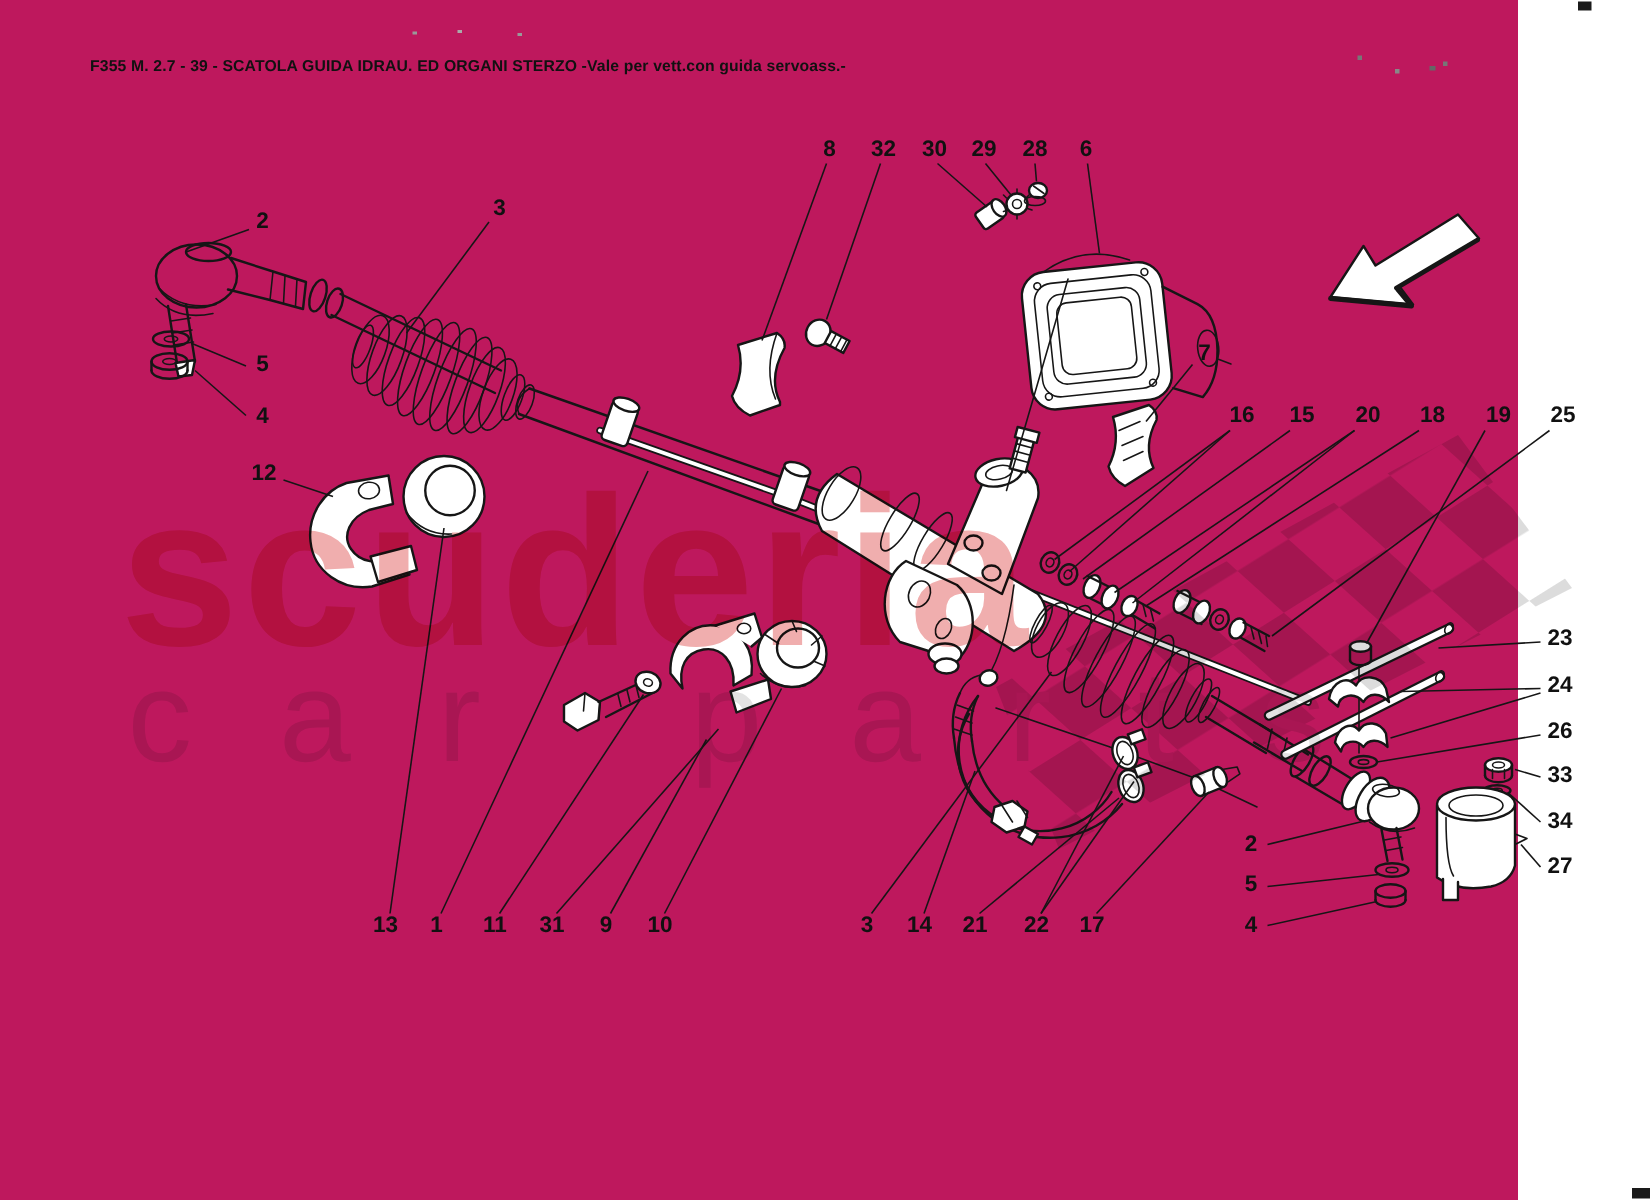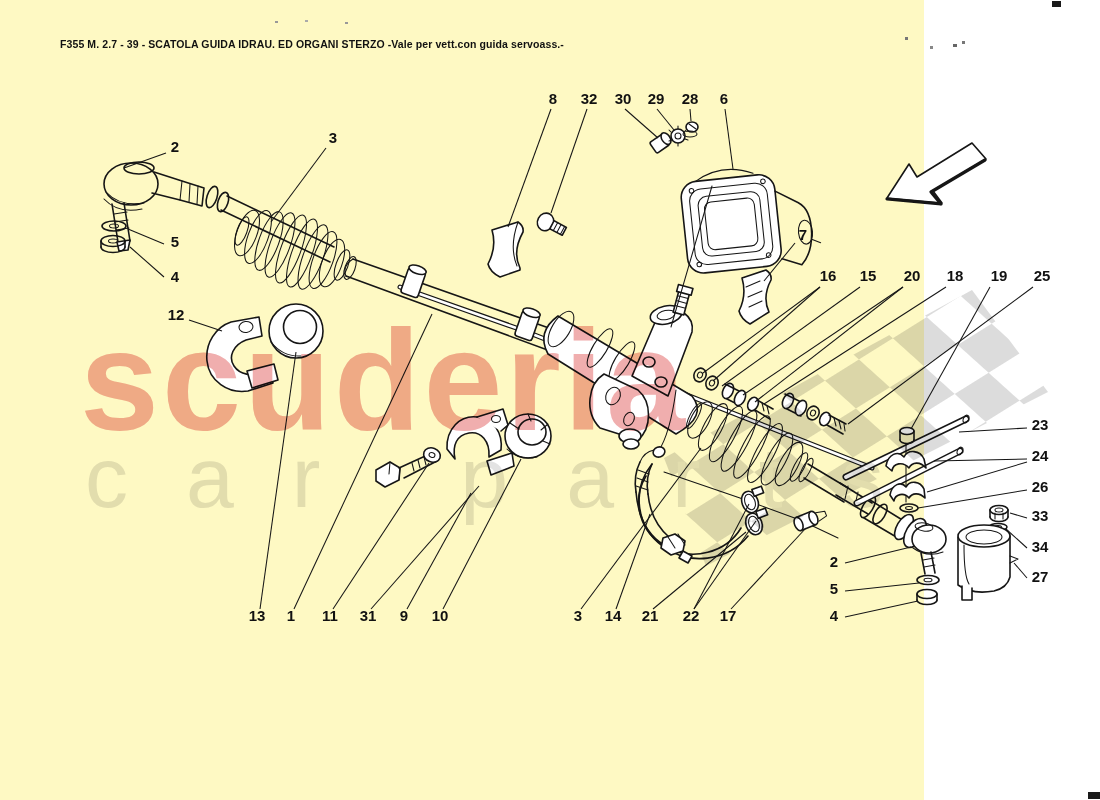--- a/index.html
+++ b/index.html
@@ -1,16 +1,16 @@
 <!DOCTYPE html>
 <html><head>
 <meta charset="utf-8">
 <style>
   html,body{margin:0;padding:0;background:#fff;width:1100px;height:800px;overflow:hidden}
-  #stage{position:relative;width:924px;height:800px;background:#fef9c3;font-family:"Liberation Sans",sans-serif}
+  #stage{position:relative;width:1012px;height:800px;background:#be185d;font-family:"Liberation Sans",sans-serif}
   #title{position:absolute;left:60px;top:38px;font-size:10.5px;font-weight:bold;color:#111;white-space:nowrap;letter-spacing:.1px}
   svg{position:absolute;left:0;top:0}
   .art{stroke:#161616;stroke-width:1.6;fill:none;stroke-linecap:round;stroke-linejoin:round}
   .thin{stroke-width:1.05}
   .wf{fill:#fff}
   .callout{font-family:"Liberation Sans",sans-serif;font-size:15px;font-weight:bold;fill:#111;text-anchor:middle}
   .leader{stroke:#161616;stroke-width:1.05;fill:none}
   .wm-brand{font-family:"Liberation Sans",sans-serif;font-size:142px;font-weight:bold;letter-spacing:3px}
   .wm-sub{font-family:"Liberation Sans",sans-serif;font-size:86px;font-weight:normal;letter-spacing:58px}
 </style>

